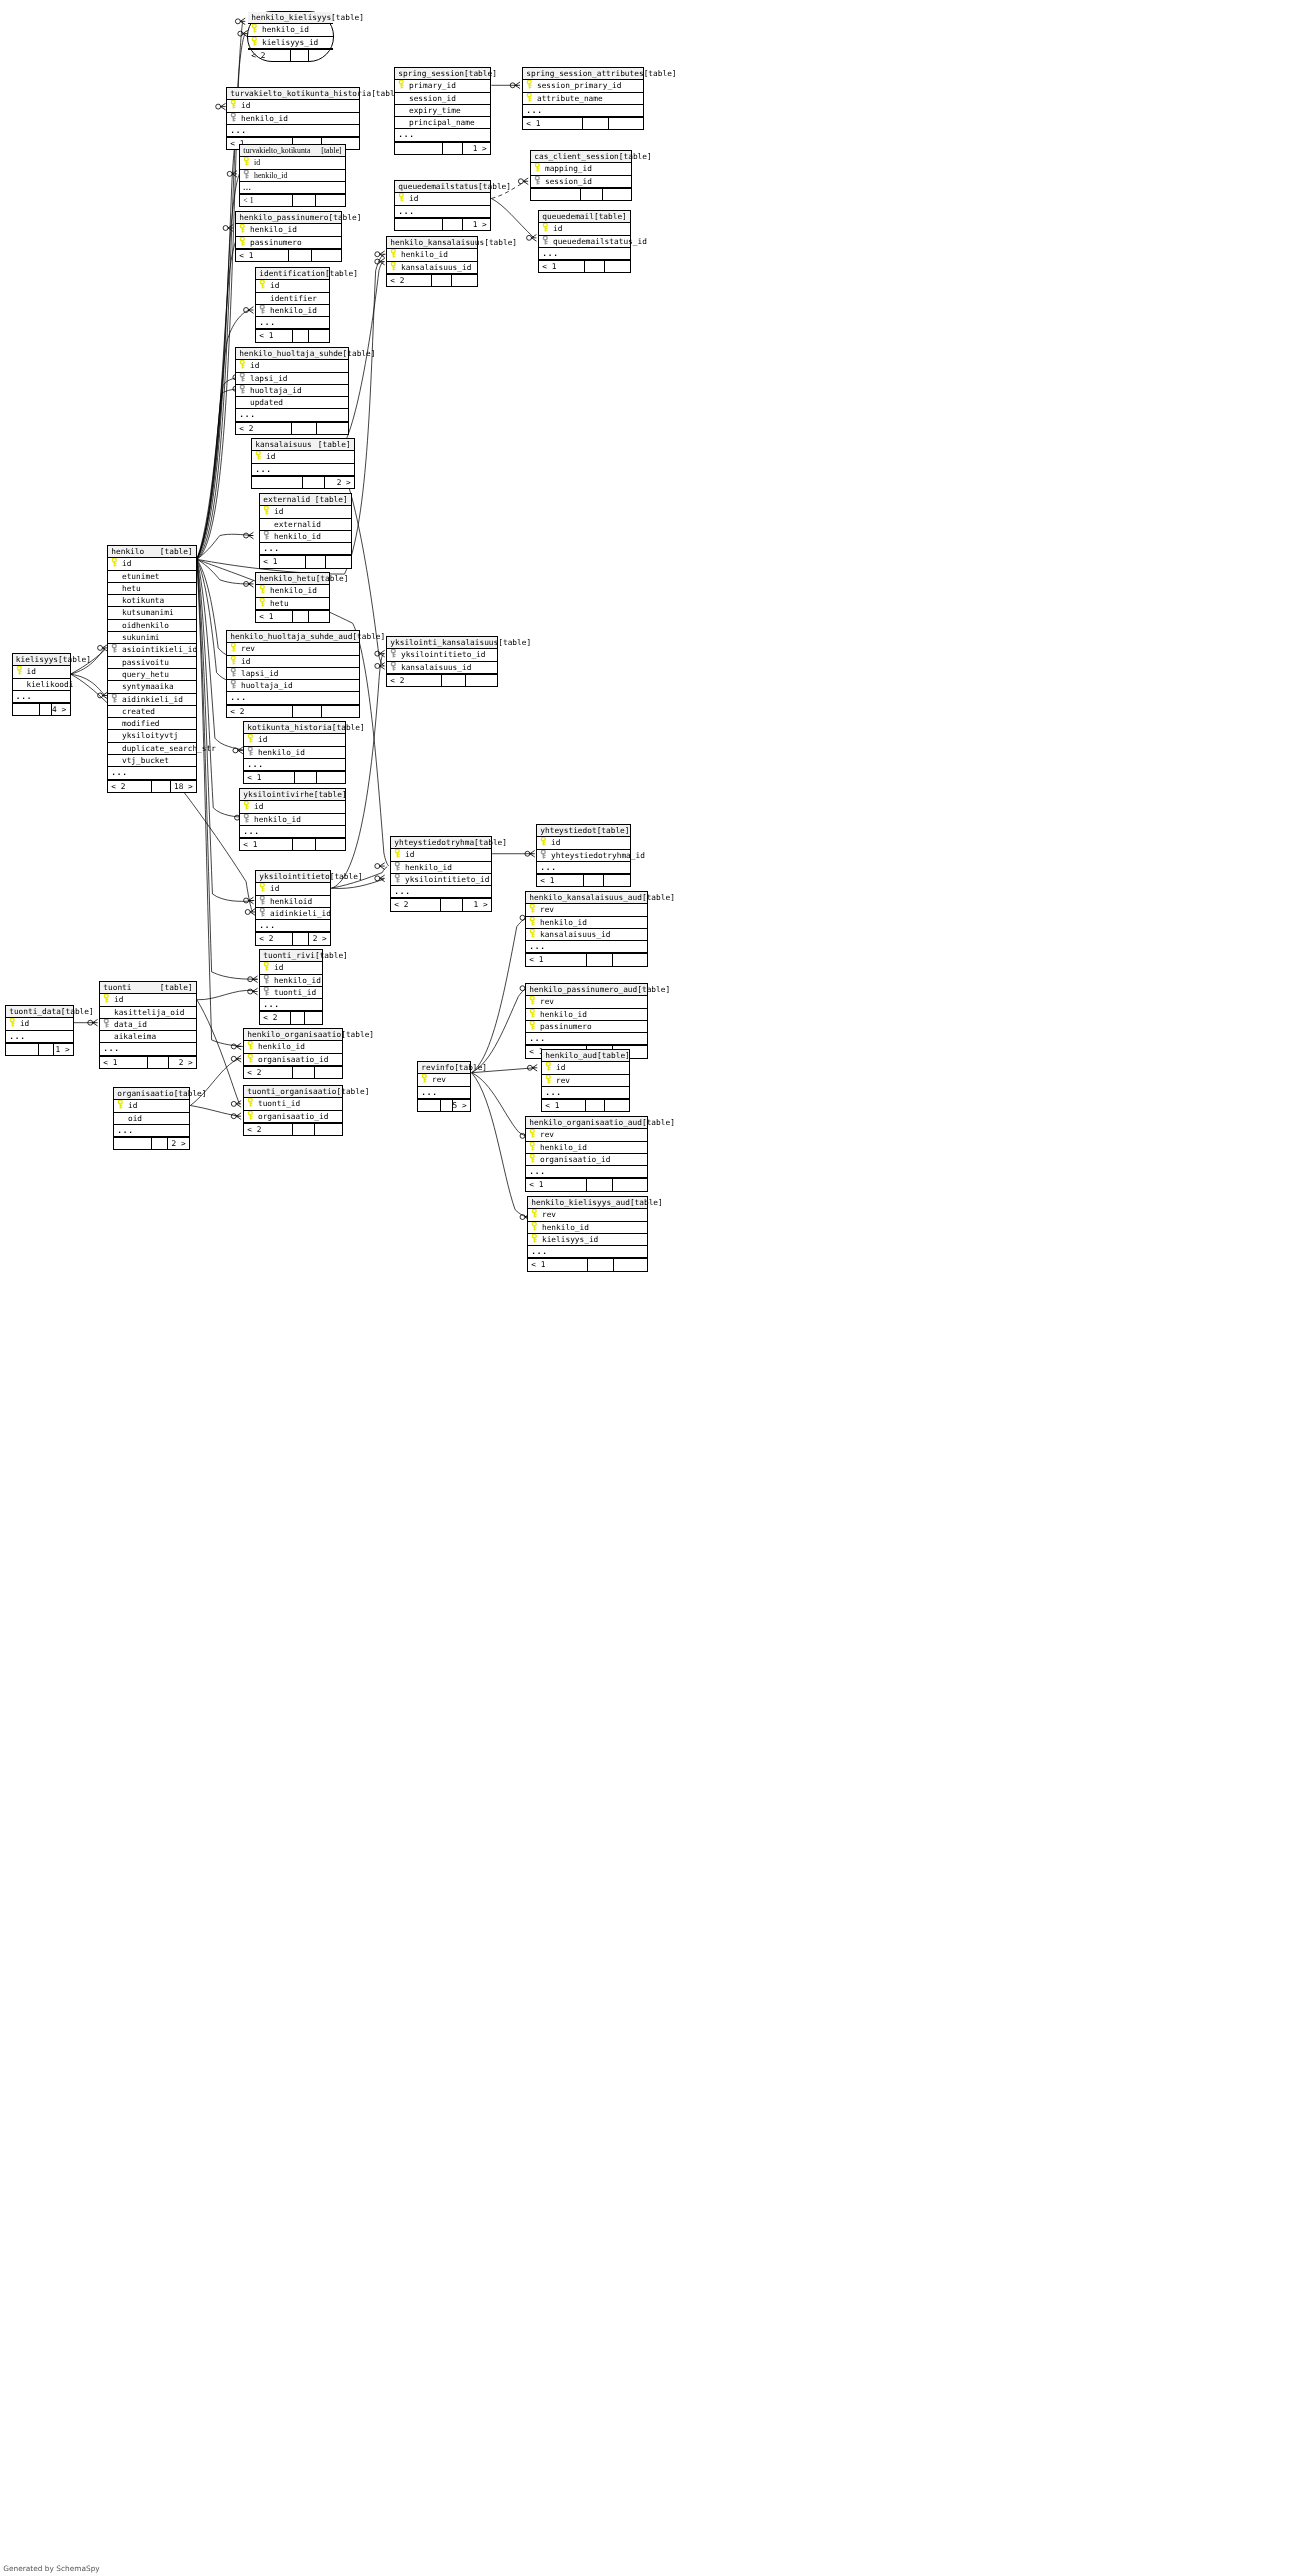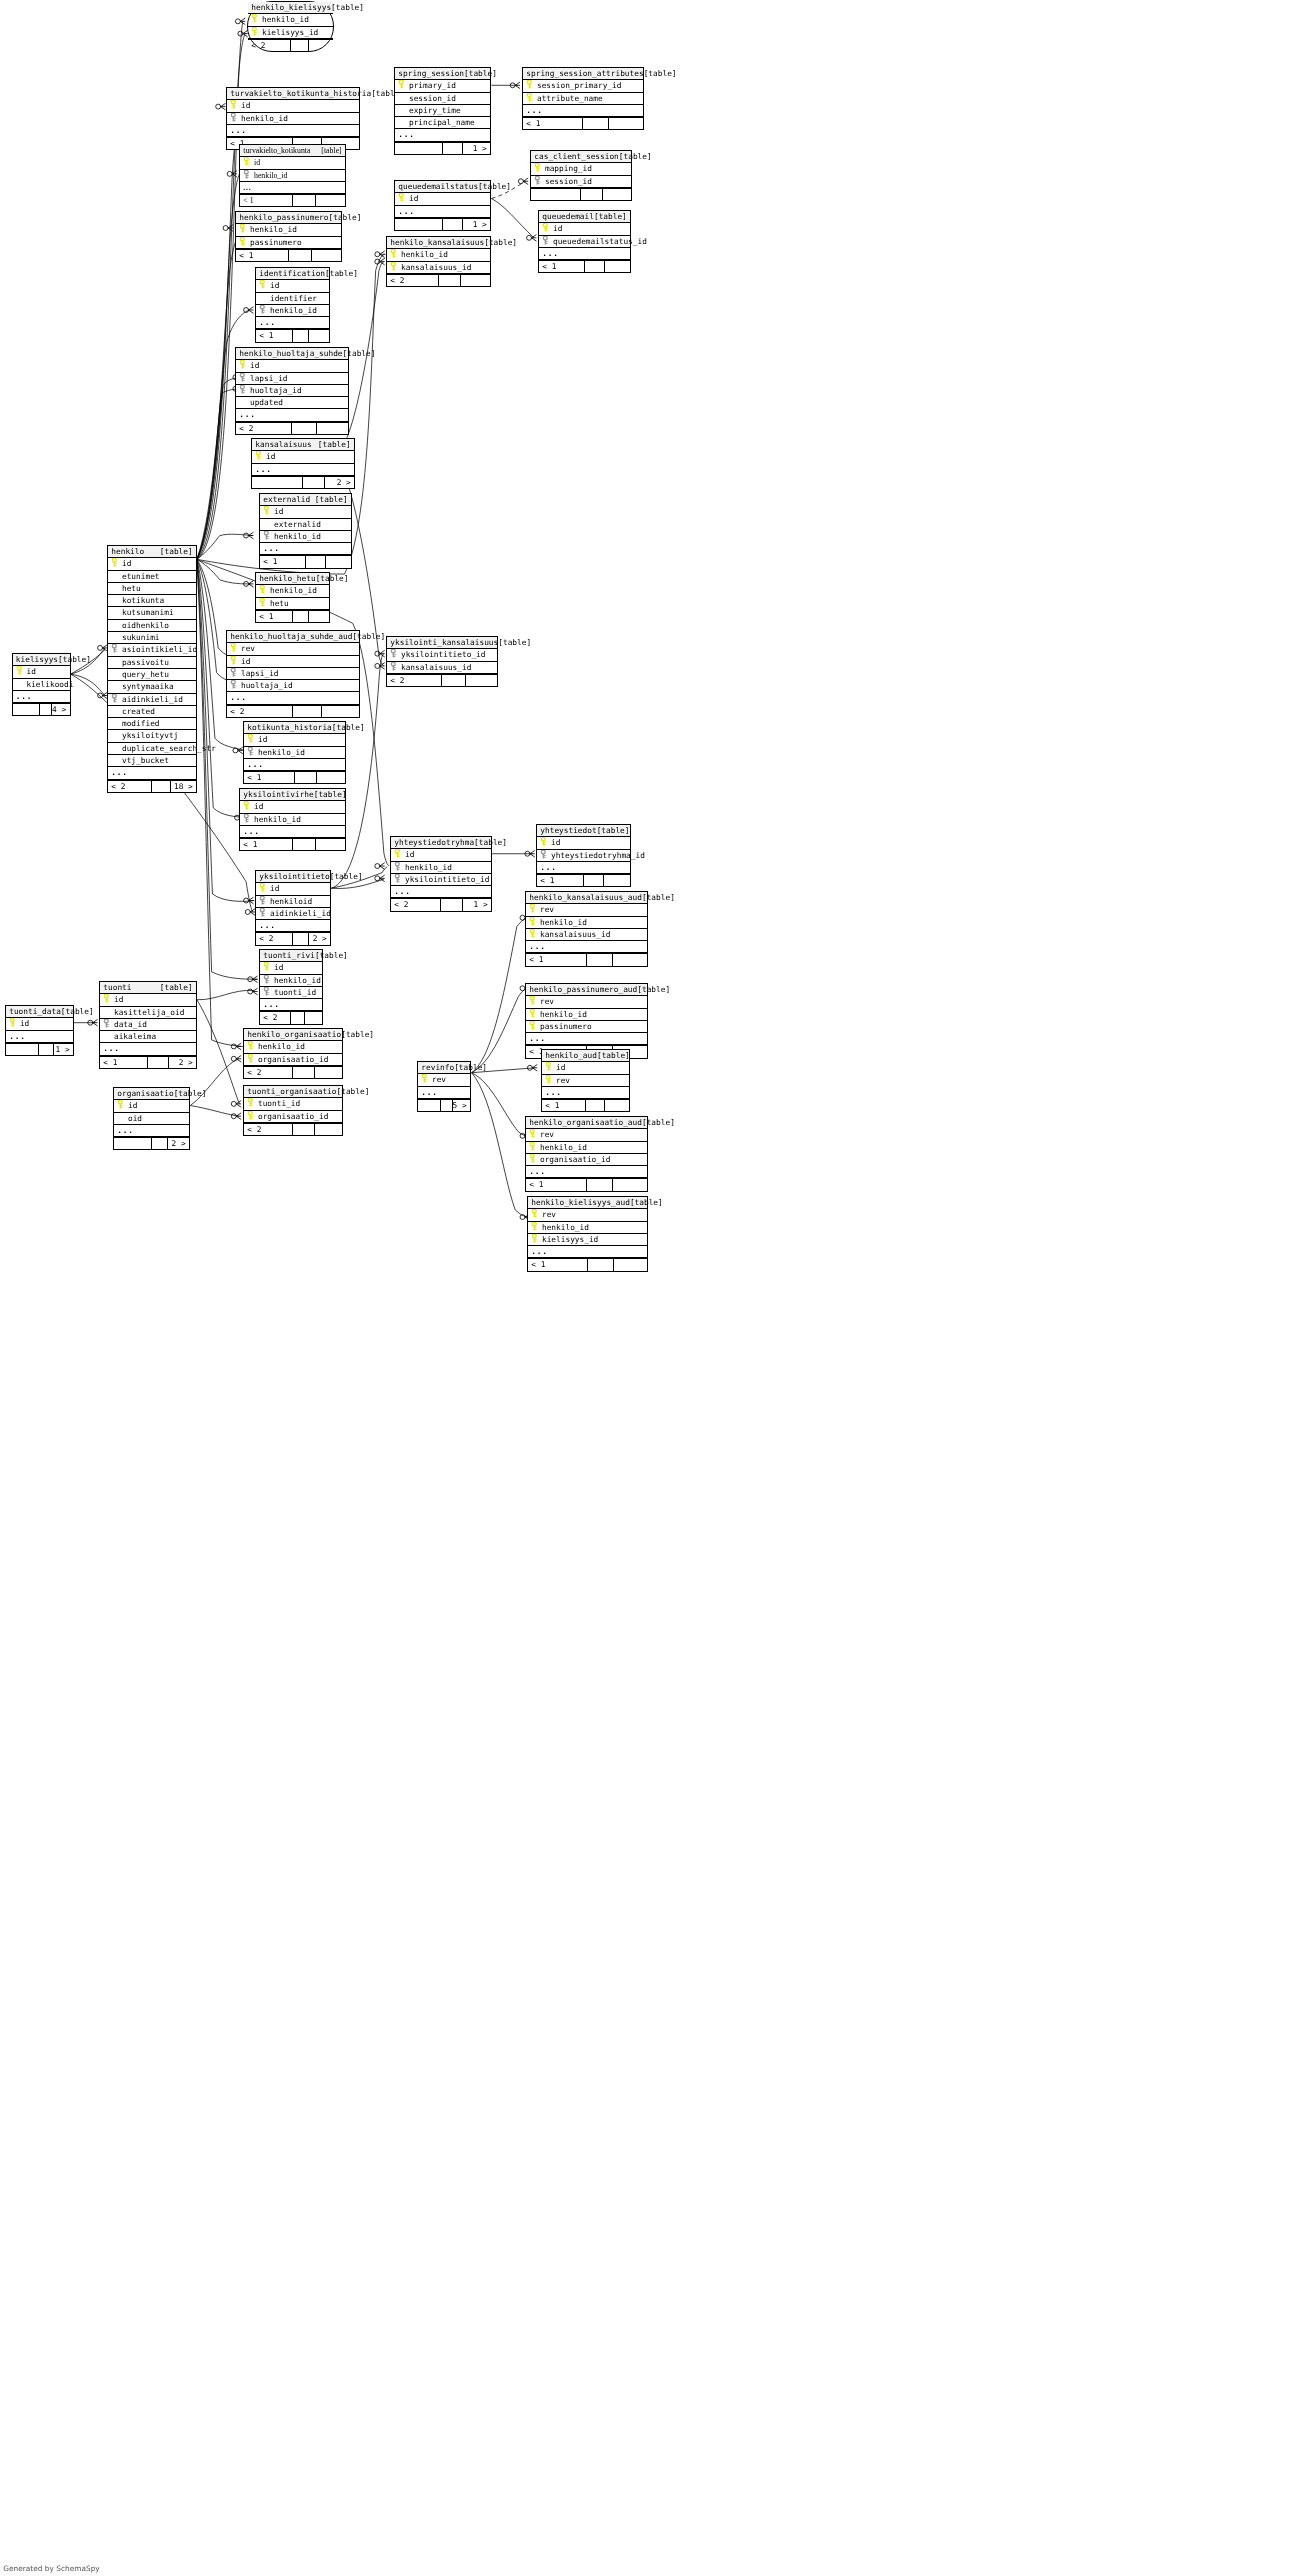--- a/index.html
+++ b/index.html
@@ -192,21 +192,21 @@
         <use xlink:href="#crow" transform="translate(643,1385)"></use>
         <use xlink:href="#crow" transform="translate(643,1484)"></use>
         <use xlink:href="#crow" transform="translate(116,1247)"></use>
         <use xlink:href="#crow" transform="translate(128,790)"></use>
         <use xlink:href="#crow" transform="translate(128,848)"></use>
         <use xlink:href="#crow" transform="translate(308,1112)"></use>
       </g>
   </svg>
 
   <div id="nodes">
-      <div class="tbl" style="left: 247px; top: 1px; width: 87px; border-radius: 25px;">
+      <div class="tbl" style="left: 247px; top: 11px; width: 87px; border-radius: 25px;">
         <div class="hdr">
           <span class="tname">henkilo_kielisyys</span>
           <span class="ttag">[table]</span>
         </div>
         <div class="row"><span class="kw key"><svg width="7.4" height="9" viewBox="0 0 9 11">
               <circle cx="4" cy="2.5" r="2.3" fill="none" stroke="#e8e800" stroke-width="1.6"></circle>
               <rect x="3.2" y="4" width="1.7" height="6.4" fill="#e8e800"></rect>
               <rect x="4.9" y="6.2" width="2.0" height="1.4" fill="#e8e800"></rect>
               <rect x="4.9" y="8.6" width="1.7" height="1.3" fill="#e8e800"></rect>
             </svg></span><span class="cname">henkilo_id</span></div>
@@ -834,21 +834,21 @@
               <rect x="4.9" y="6.2" width="2.0" height="1.4" fill="#999999"></rect>
               <rect x="4.9" y="8.6" width="1.7" height="1.3" fill="#999999"></rect>
             </svg></span><span class="cname">queuedemailstatus_id</span></div>
         <div class="row dots">...</div>
         <div class="foot" style="border-top: 0.8px solid rgb(0, 0, 0);">
           <div class="f1">&lt; 1</div>
           <div class="f2"></div>
           <div class="f3"></div>
         </div>
       </div>
-      <div class="tbl" style="left: 386px; top: 236px; width: 105px;">
+      <div class="tbl" style="left: 386px; top: 236px; width: 92px;">
         <div class="hdr">
           <span class="tname">henkilo_kansalaisuus</span>
           <span class="ttag">[table]</span>
         </div>
         <div class="row"><span class="kw key"><svg width="7.4" height="9" viewBox="0 0 9 11">
               <circle cx="4" cy="2.5" r="2.3" fill="none" stroke="#e8e800" stroke-width="1.6"></circle>
               <rect x="3.2" y="4" width="1.7" height="6.4" fill="#e8e800"></rect>
               <rect x="4.9" y="6.2" width="2.0" height="1.4" fill="#e8e800"></rect>
               <rect x="4.9" y="8.6" width="1.7" height="1.3" fill="#e8e800"></rect>
             </svg></span><span class="cname">henkilo_id</span></div>

